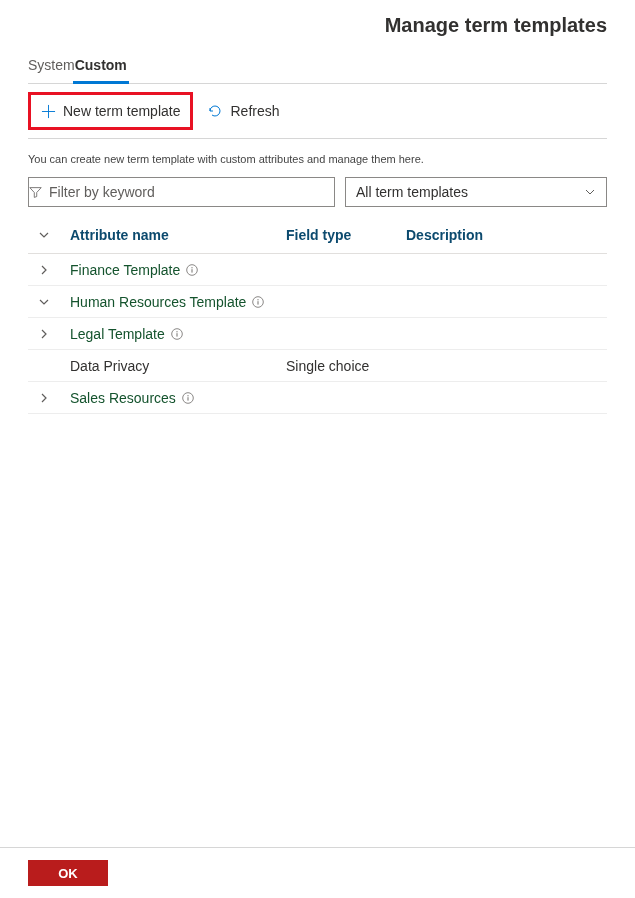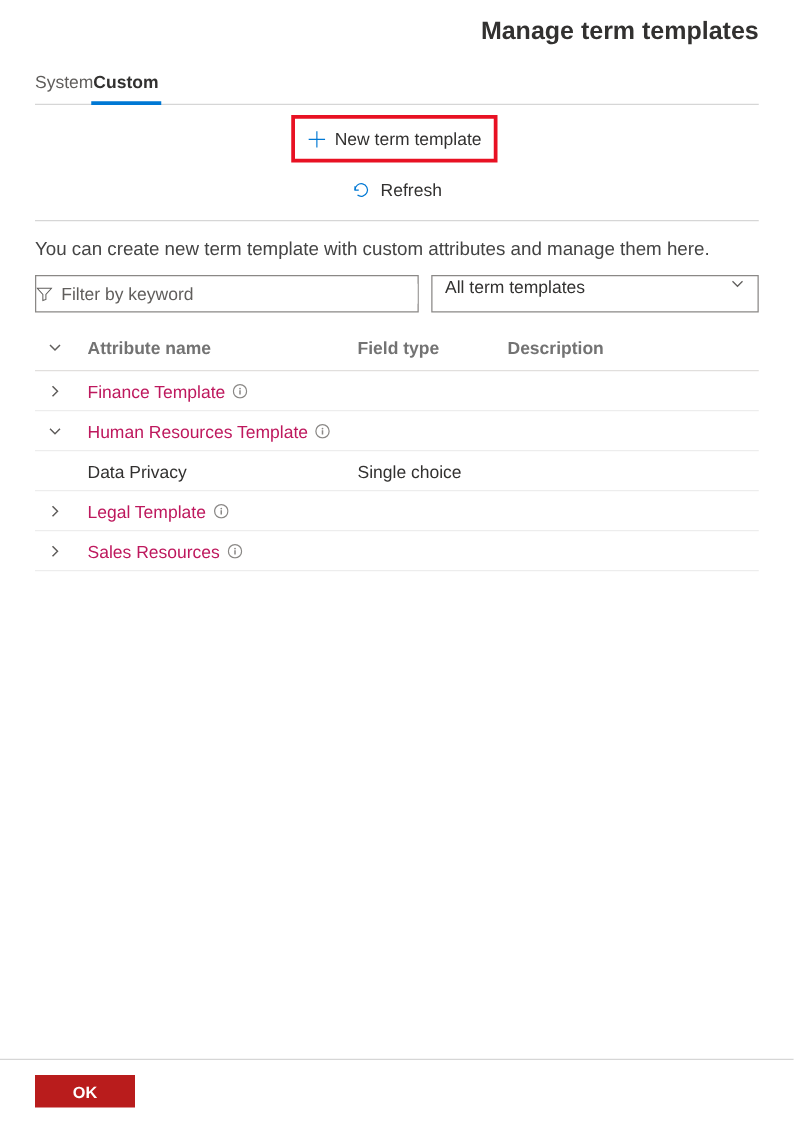--- a/index.html
+++ b/index.html
@@ -46,42 +46,41 @@
       bottom: -1px;
       height: 3px;
       background: #0078d4;
     }
     .toolbar {
       display: flex;
       align-items: center;
       border-bottom: 1px solid #d6d6d6;
       padding: 8px 0;
       gap: 6px;
-      flex-direction: column;
     }
     .highlight-box {
       border: 3px solid #e81123;
       padding: 8px 10px;
       display: inline-flex;
       align-items: center;
       gap: 8px;
       margin-right: 4px;
     }
     .toolbar-btn {
       display: inline-flex;
       align-items: center;
       gap: 7px;
       cursor: pointer;
       color: #323130;
     }
     .toolbar-btn svg { flex-shrink: 0; }
     .description {
       color: #444;
       margin: 14px 0 12px 0;
-      font-size: 15px;
+      font-size: 11px;
     }
     .filter-row {
       display: flex;
       gap: 10px;
       margin-bottom: 10px;
     }
     .filter-input {
       display: flex;
       align-items: center;
       border: 1px solid #8a8886;
@@ -94,48 +93,49 @@
     .filter-input input {
       border: none;
       outline: none;
       font-size: 14px;
       width: 100%;
       color: #323130;
     }
     .filter-input input::placeholder { color: #605e5c; }
     .dropdown {
       display: flex;
+      align-items: center;
       justify-content: space-between;
       border: 1px solid #8a8886;
       height: 30px;
       flex: 1;
       padding: 0 10px;
       cursor: pointer;
     }
     .table-header {
       display: flex;
       align-items: center;
       border-bottom: 1px solid #e1dfdd;
       padding: 10px 0;
       font-weight: 600;
       font-size: 14px;
-      color: #737373;
+      color: #0c4a6e;
     }
     .col-chevron { width: 42px; display:flex; align-items:center; }
     .col-name { flex: 0 0 216px; }
     .col-type { flex: 0 0 120px; }
     .col-desc { flex: 1; }
     .row {
       display: flex;
       align-items: center;
       border-bottom: 1px solid #ededed;
       height: 32px;
     }
     .template-name {
-      color: #be185d;
+      color: #14532d;
       cursor: pointer;
       display: inline-flex;
       align-items: center;
       gap: 6px;
     }
     .info-icon {
       display: inline-flex;
       color: #605e5c;
     }
     .child-row .col-chevron { }
@@ -260,27 +260,20 @@
           <svg width="12" height="12" viewBox="0 0 12 12">
               <circle cx="6" cy="6" r="5.3" stroke="#8a8886" fill="none"></circle>
               <circle cx="6" cy="3.8" r="0.7" fill="#8a8886"></circle>
               <rect x="5.4" y="5.2" width="1.2" height="3.4" fill="#8a8886"></rect>
             </svg>
         </span>
       </span>
     </div>
   </div>
 
-  <div class="row child-row">
-    <div class="col-chevron"></div>
-    <div class="col-name child-name">Data Privacy</div>
-    <div class="col-type">Single choice</div>
-    <div class="col-desc"></div>
-  </div>
-
   <div class="row">
     <div class="col-chevron">
       <svg width="12" height="12" viewBox="0 0 12 12" style="margin-left:10px;">
           <path stroke="#605e5c" stroke-width="1.2" fill="none" d="M4 2l4 4-4 4"></path>
         </svg>
     </div>
     <div class="col-name">
       <span class="template-name">
         <span>Legal Template</span>
         <span class="info-icon">
@@ -289,20 +282,27 @@
               <circle cx="6" cy="3.8" r="0.7" fill="#8a8886"></circle>
               <rect x="5.4" y="5.2" width="1.2" height="3.4" fill="#8a8886"></rect>
             </svg>
         </span>
       </span>
     </div>
     <div class="col-type"></div>
     <div class="col-desc"></div>
   </div>
 
+  <div class="row child-row">
+    <div class="col-chevron"></div>
+    <div class="col-name child-name">Data Privacy</div>
+    <div class="col-type">Single choice</div>
+    <div class="col-desc"></div>
+  </div>
+
   <div class="row">
     <div class="col-chevron">
       <svg width="12" height="12" viewBox="0 0 12 12" style="margin-left:10px;">
           <path stroke="#605e5c" stroke-width="1.2" fill="none" d="M4 2l4 4-4 4"></path>
         </svg>
     </div>
     <div class="col-name">
       <span class="template-name">
         <span>Sales Resources</span>
         <span class="info-icon">

